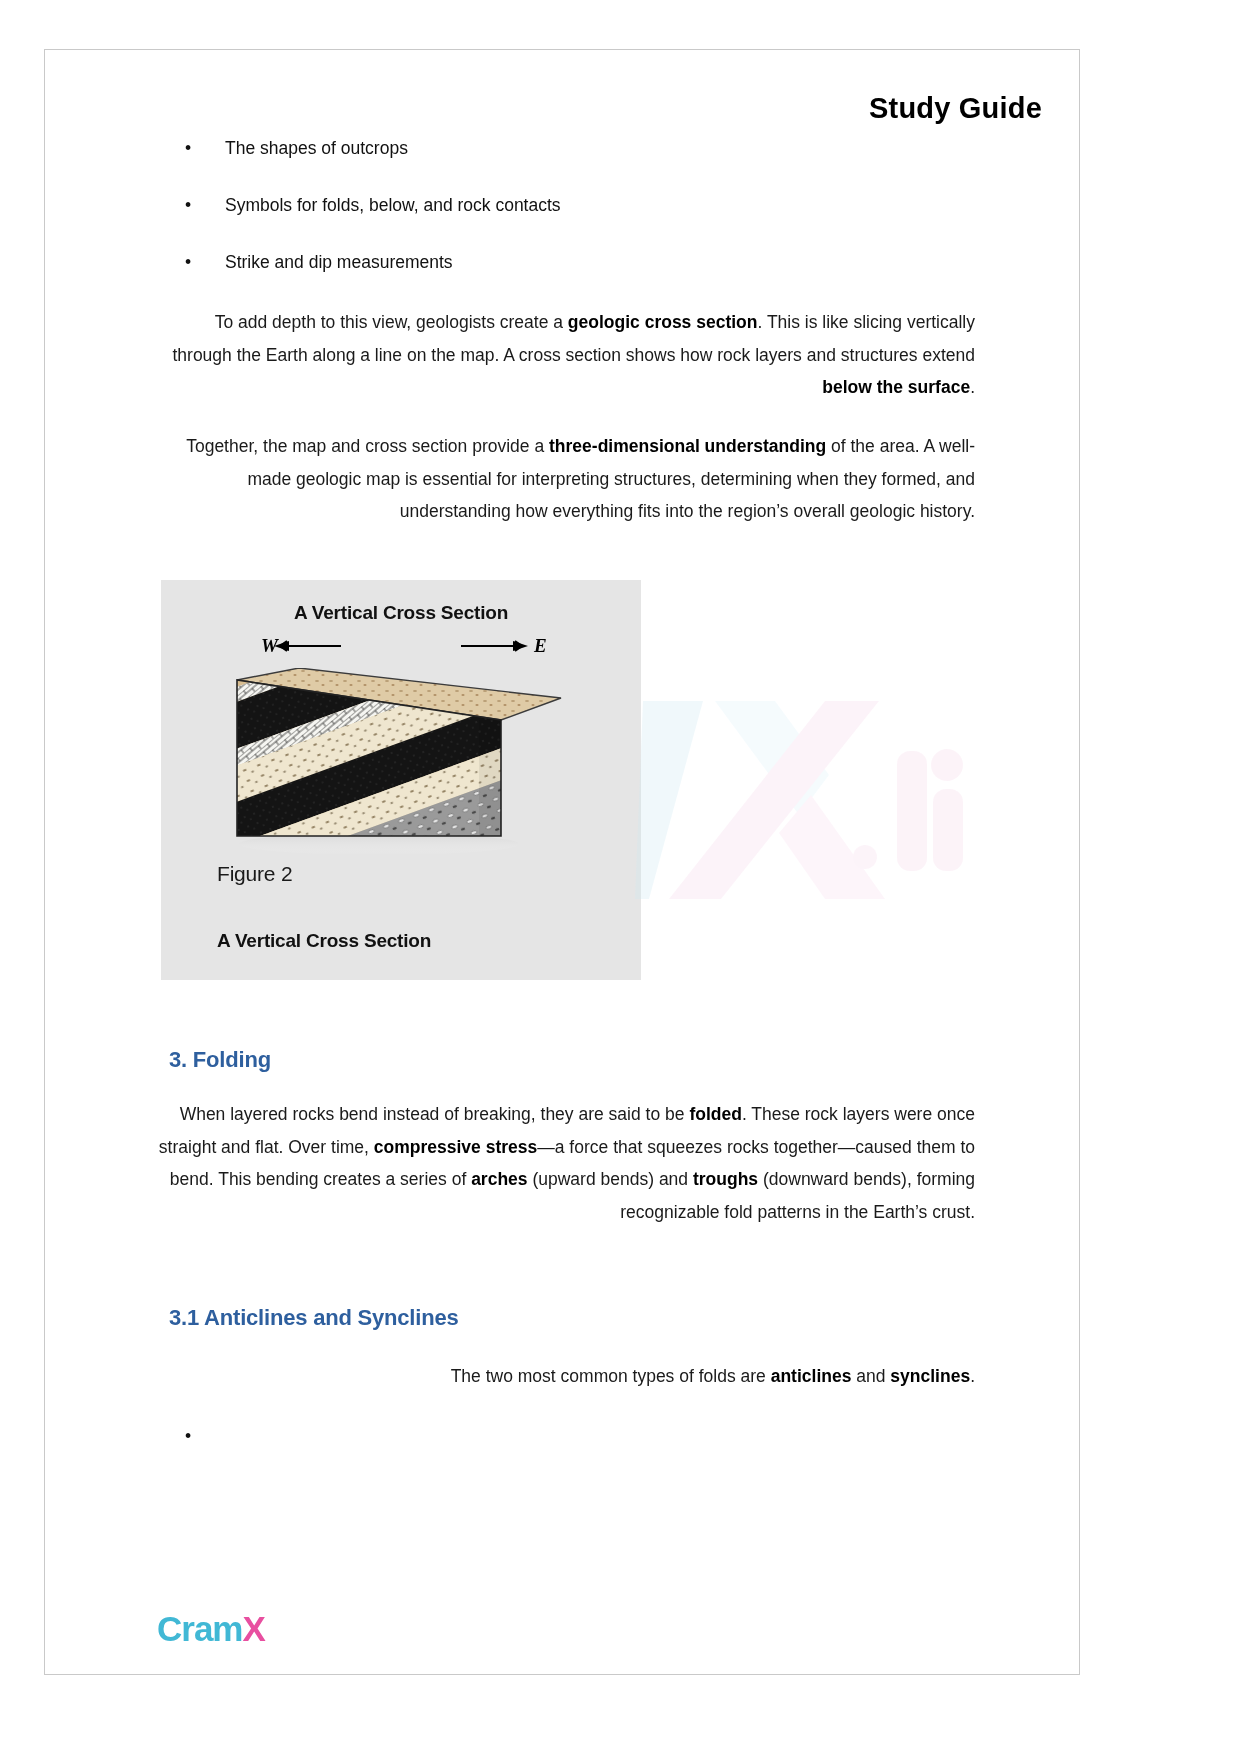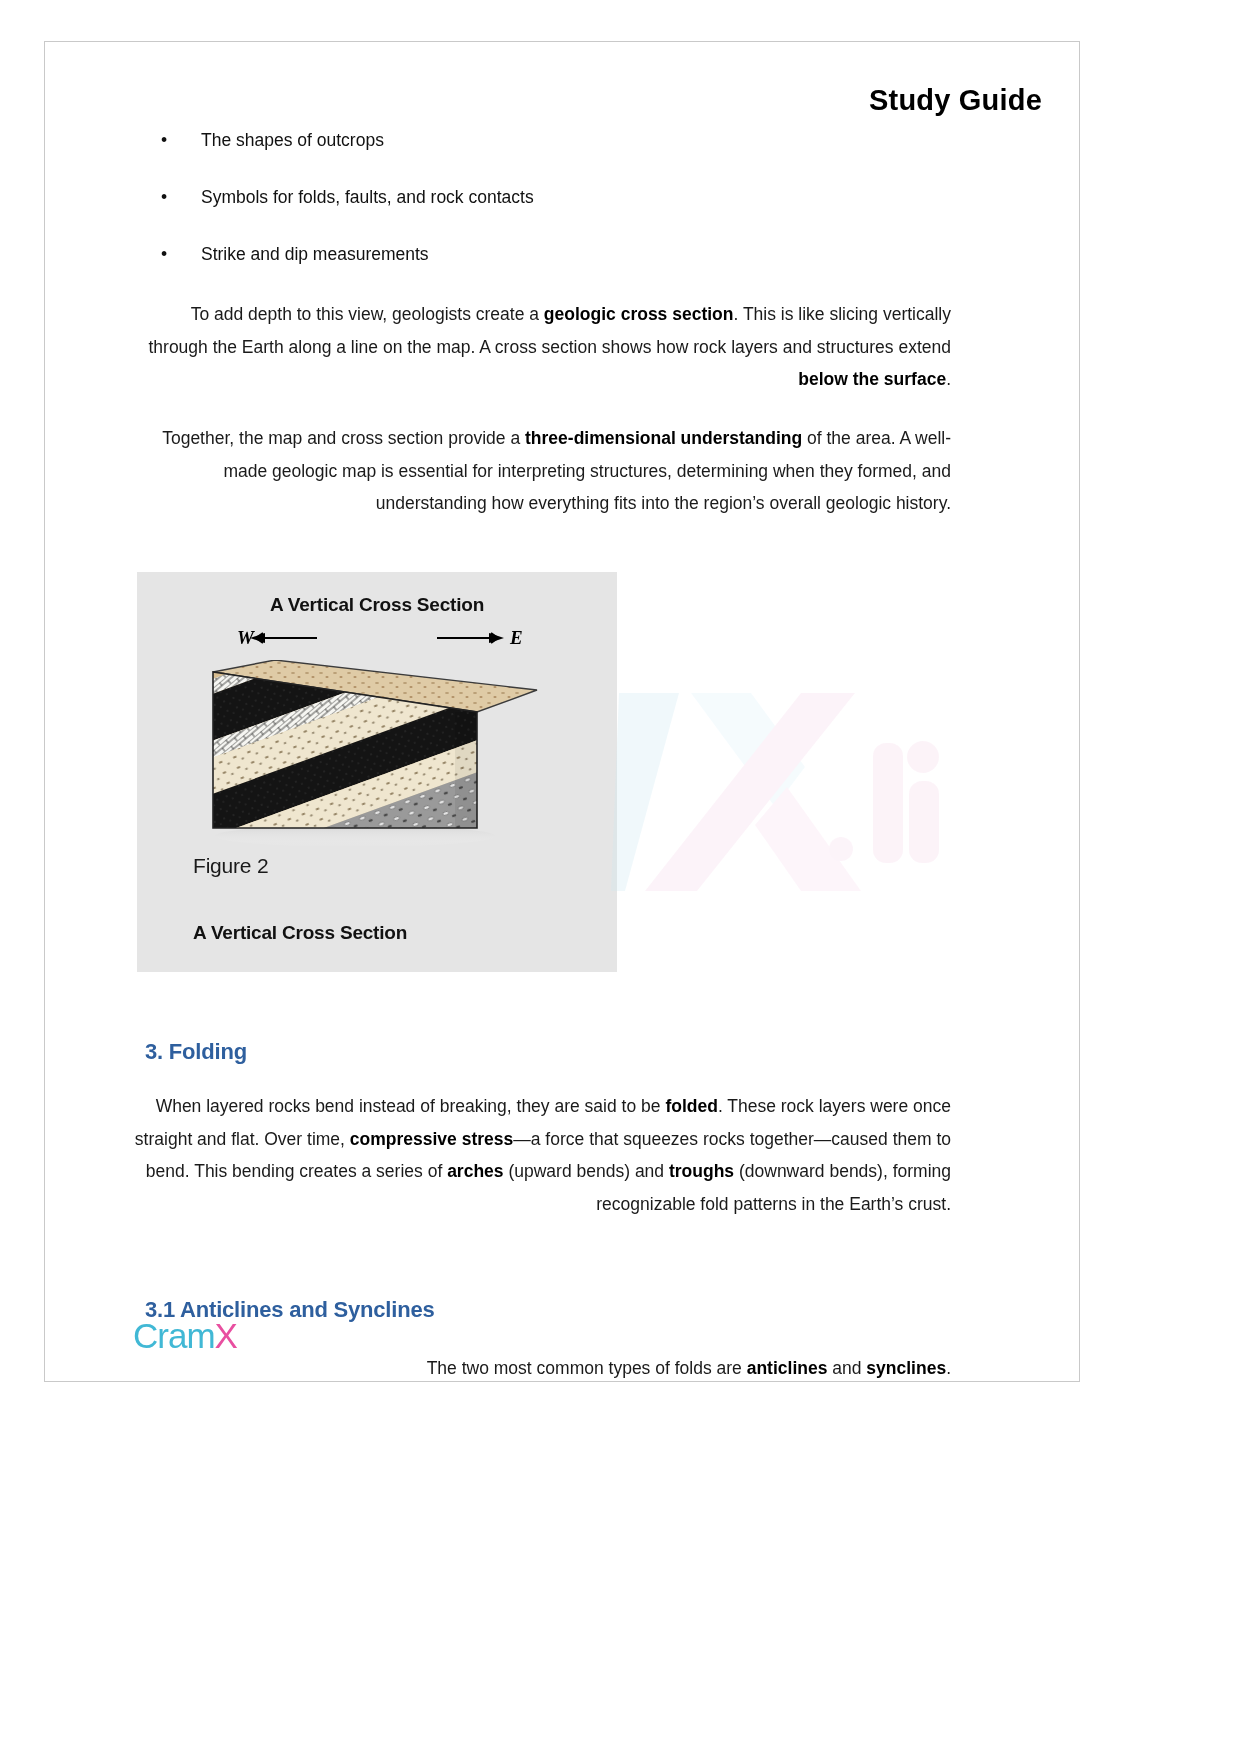--- a/index.html
+++ b/index.html
@@ -7,26 +7,27 @@
   body {
     width: 1241px;
     height: 1755px;
     background: #ffffff;
     font-family: "Liberation Sans", sans-serif;
     -webkit-font-smoothing: antialiased;
   }
   .page {
     position: absolute;
     left: 44px;
-    top: 41px;
+    top: 49px;
     width: 1036px;
-    height: 1341px;
+    height: 1626px;
     background: #fff;
     border: 1px solid #c9c9c9;
     overflow: hidden;
+    padding-left: 24px;
   }
   .page-inner {
     position: relative;
     width: 100%;
     height: 100%;
   }
   .doc-title {
     position: absolute;
     right: 37px;
     top: 42px;
@@ -150,21 +151,21 @@
   #head-anticlines { top: 1243px; }
 
   .para-block-1 { position: absolute; left: 88px; top: 1048px; width: 818px; }
   .para-block-2 { position: absolute; left: 88px; top: 1310px; width: 818px; }
 
   .footer-logo {
     position: absolute;
     left: 88px;
     bottom: 28px;
     font-size: 35px;
-    font-weight: normal;
+    font-weight: bold;
     letter-spacing: -1px;
     line-height: 1;
   }
   .logo-c { color: #41b8d5; }
   .logo-x { color: #e84fa0; }
 </style>
 </head>
 <body>
 
 <div class="page">
@@ -174,21 +175,21 @@
 
     <div class="content">
 
       <ul class="bullets">
         <li>
           <span class="bullet-dot">•</span>
           <span>The shapes of outcrops</span>
         </li>
         <li>
           <span class="bullet-dot">•</span>
-          <span>Symbols for folds, faults, and rock contacts</span>
+          <span>Symbols for folds, below, and rock contacts</span>
         </li>
         <li>
           <span class="bullet-dot">•</span>
           <span>Strike and dip measurements</span>
         </li>
       </ul>
 
       <p class="body-text" style="margin-top:20px;"><span>To add depth to this view, geologists create a </span><b>geologic cross section</b><span>. This is like slicing vertically through the Earth along a line on the map. A cross section shows how rock layers and structures extend </span><b>below the surface</b><span>.</span></p>
 
       <p class="body-text"><span>Together, the map and cross section provide a </span><b>three-dimensional understanding</b><span> of the area. A well-made geologic map is essential for interpreting structures, determining when they formed, and understanding how everything fits into the region’s overall geologic history.</span></p>

